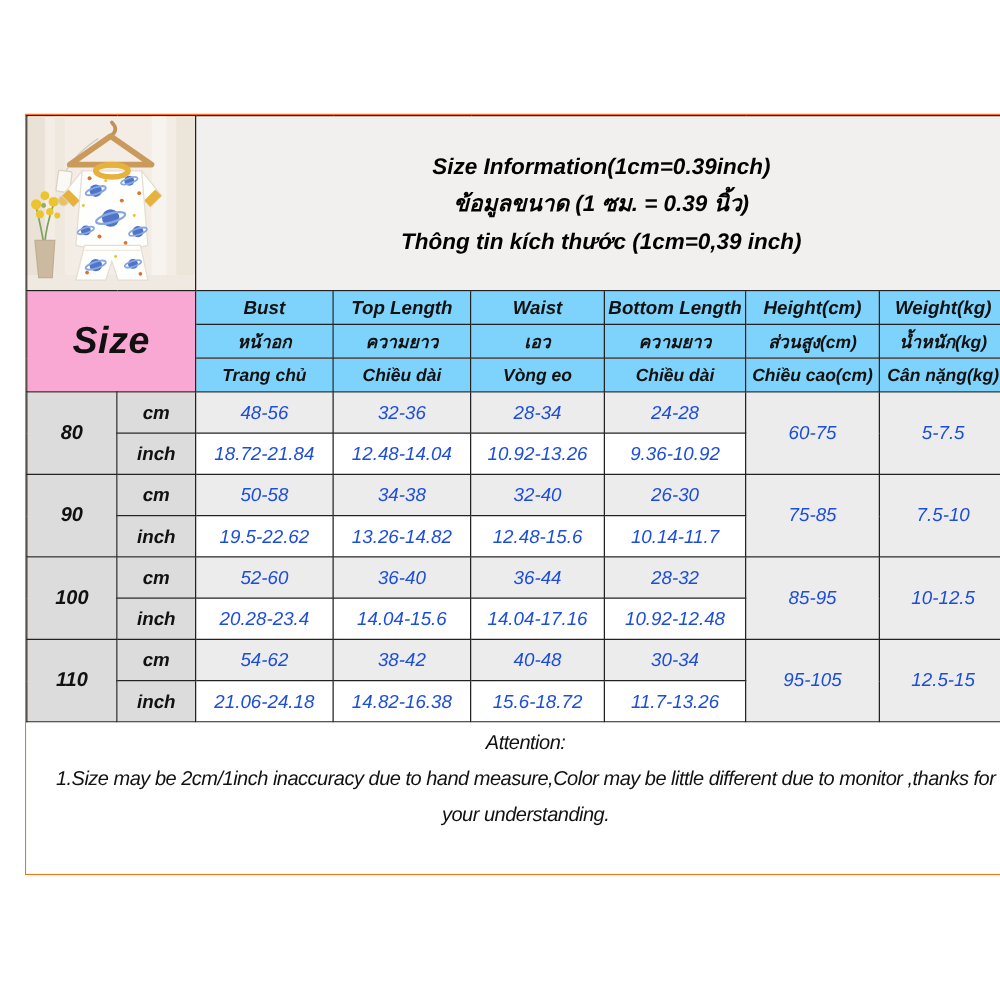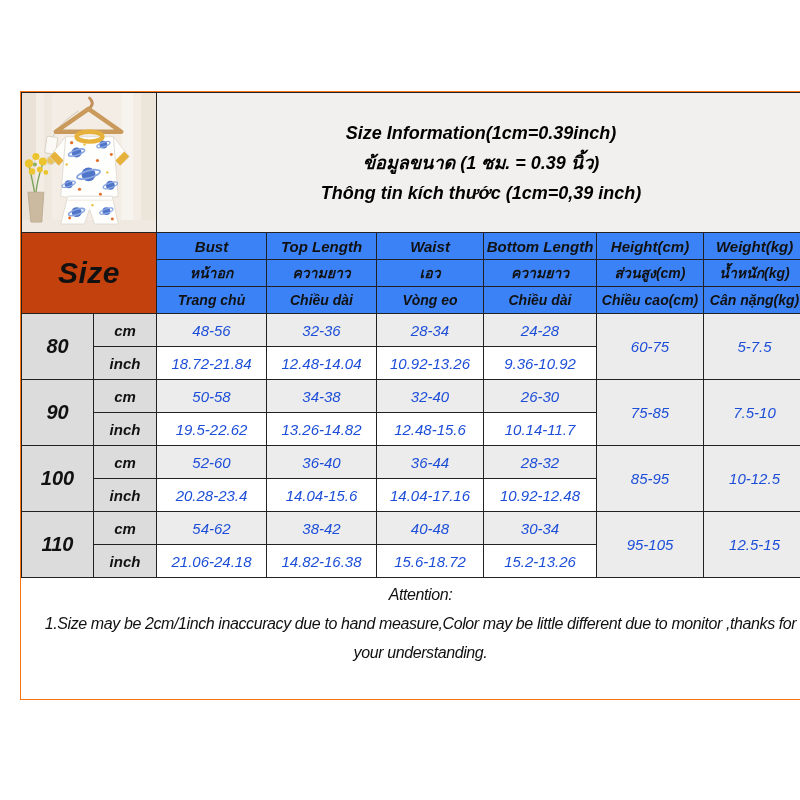--- a/index.html
+++ b/index.html
@@ -10,25 +10,25 @@
   table.size-table{width:100%;border-collapse:collapse;table-layout:fixed;}
   table.size-table td{border:1px solid #222;text-align:center;vertical-align:middle;
                       padding:0 1px;overflow:hidden;}
   tr.r-top{height:140px;}
   tr.r-hdr{height:27px;}
   tr.r-data{height:33px;}
   .photo-cell{padding:0 !important;background:#f3ede6;}
   .photo-cell svg{display:block;width:100%;height:100%;}
   .title-cell{background:#f1f0ee;}
   .title-line{font-weight:bold;font-size:18px;line-height:30px;color:#000;}
-  .hdr-cell{background:#3b82f6;font-weight:bold;font-size:15px;}
+  .hdr-cell{background:#7dd3fc;font-weight:bold;font-size:15px;}
   .hdr-th{font-size:14px;}
   .hdr-vi{font-size:14px;}
-  .size-head{background:#c2410c;font-weight:bold;font-size:30px;letter-spacing:.5px;}
-  .size-num{background:#dcdcdc;font-weight:bold;font-size:20px;}
+  .size-head{background:#f9a8d4;font-weight:bold;font-size:30px;letter-spacing:.5px;}
+  .size-num{background:#dcdcdc;font-weight:bold;font-size:16px;}
   .unit-cell{background:#dcdcdc;font-weight:bold;font-size:15px;margin-left:25px;}
   .val{font-size:15px;color:#1d4ed8;background:#ffffff;}
   .val.alt{background:#ececec;}
   .attention{background:#fff;padding:2px 5px 0 22px;min-height:119px;
              font-family:"Liberation Sans","DejaVu Sans",sans-serif;
              font-size:16px;line-height:29px;letter-spacing:-0.4px;color:#111;text-align:center;}
   .attention .att-line{white-space:normal;}
 </style>
 </head>
 <body>
@@ -229,21 +229,21 @@
         <td class="val alt">40-48</td>
         <td class="val alt">30-34</td>
         <td class="val alt" rowspan="2">95-105</td>
         <td class="val alt" rowspan="2">12.5-15</td>
       </tr>
       <tr class="r-data">
         <td class="unit-cell">inch</td>
         <td class="val">21.06-24.18</td>
         <td class="val">14.82-16.38</td>
         <td class="val">15.6-18.72</td>
-        <td class="val">15.2-13.26</td>
+        <td class="val">11.7-13.26</td>
       </tr>
     </tbody>
       </table>
 
     <div class="attention">
       <div class="att-line">Attention:</div>
       <div class="att-line">1.Size may be 2cm/1inch inaccuracy due to hand measure,Color may be little different due to monitor ,thanks for your understanding.</div>
     </div>
 
   </div>

